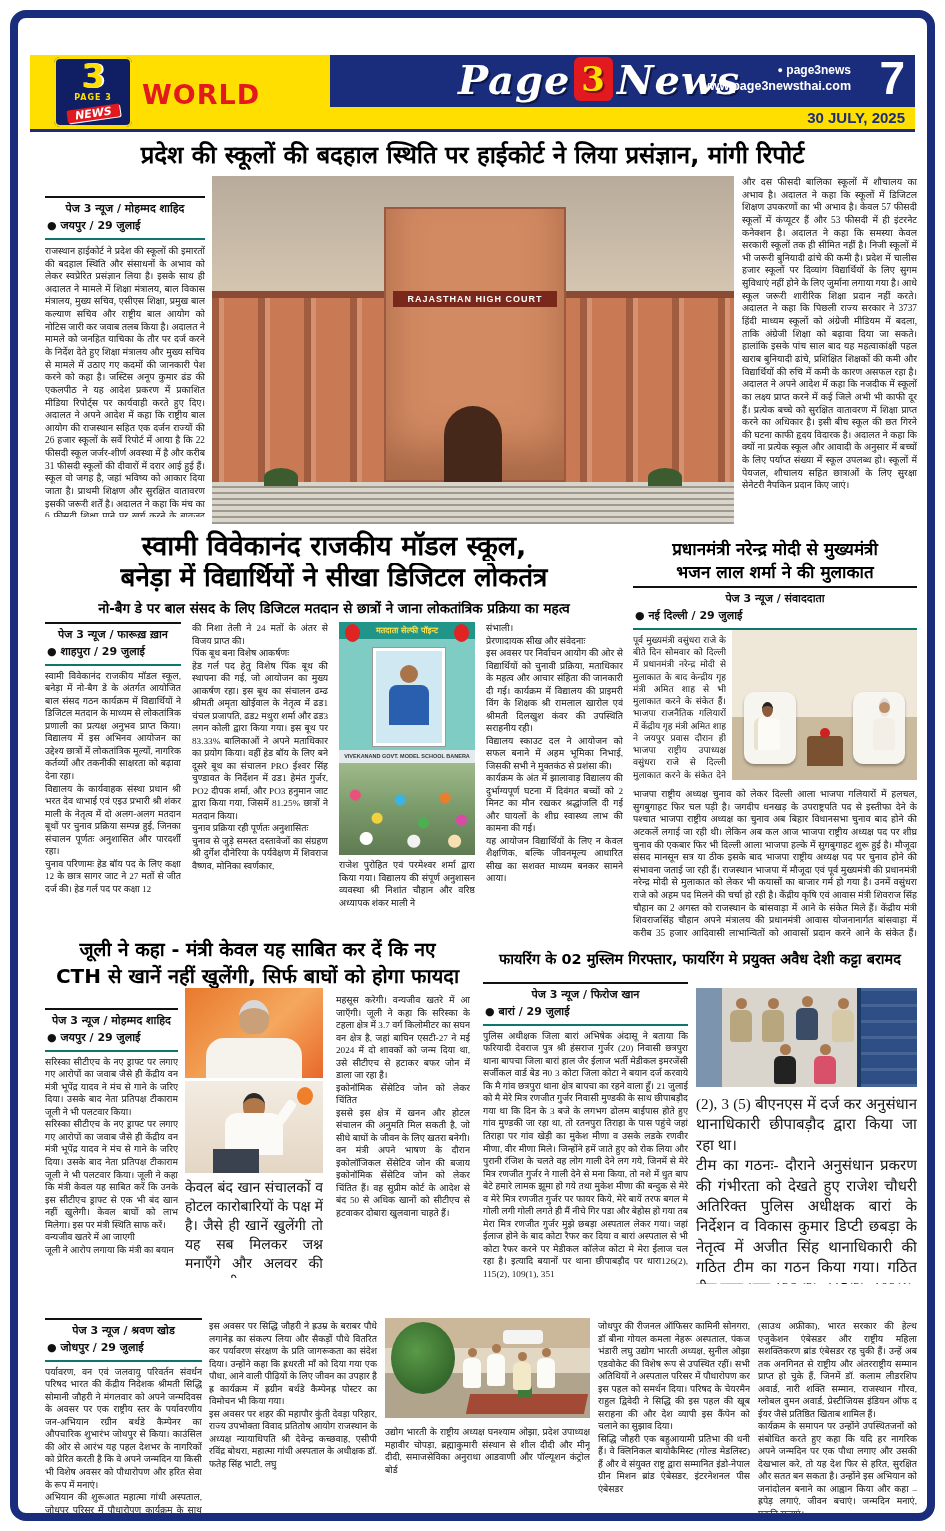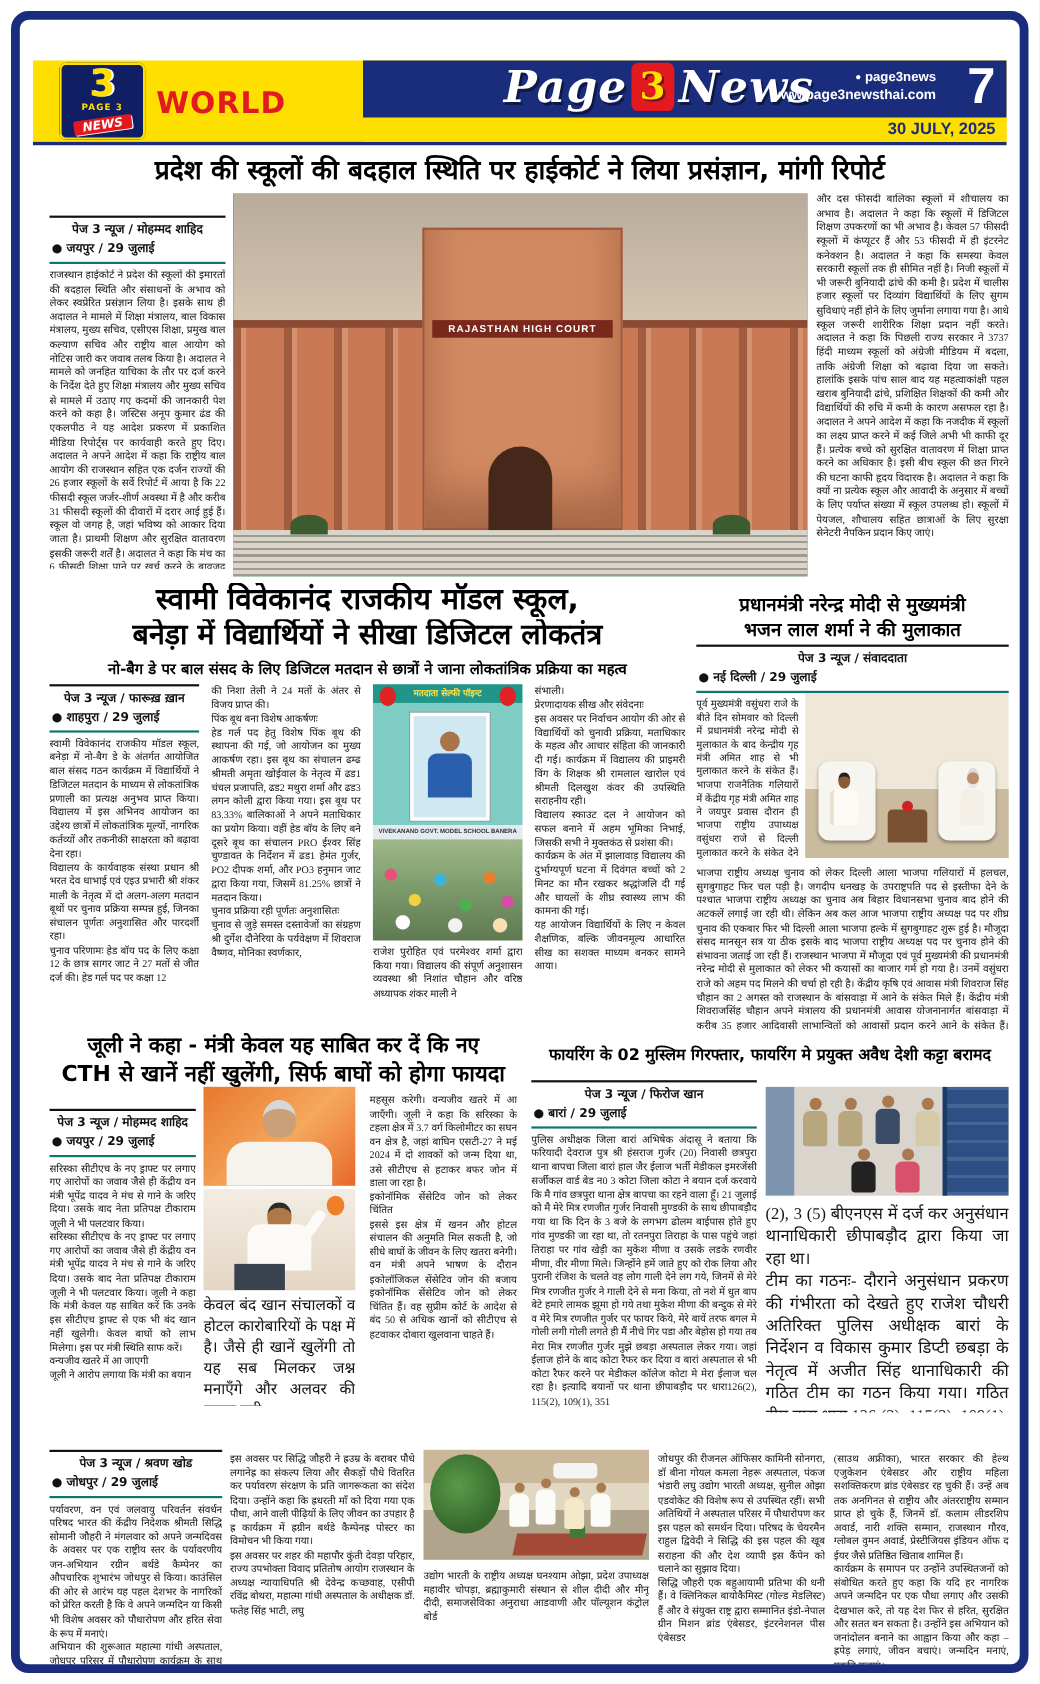--- a/index.html
+++ b/index.html
@@ -37,21 +37,21 @@
   
   .hl{font-weight:bold;color:#000;text-align:center;white-space:nowrap;overflow:hidden;
       font-family:"DejaVu Sans","Liberation Sans",sans-serif;}
   .byline-box{border-top:2px solid #111;border-bottom:2px solid #0f766e;padding:3px 2px 4px;
       font-weight:bold;font-size:11px;line-height:1.45;font-family:"DejaVu Sans","Liberation Sans",sans-serif;}
   .byline-box .l1{text-align:center;display:block;}
   .byline-box .l2{display:block;margin-top:1px;}
   .body-text{font-size:9.5px;line-height:1.36;text-align:justify;white-space:pre-line;overflow:hidden;color:#141414;}
   .caption-text{font-size:9.5px;line-height:1.36;text-align:justify;white-space:pre-line;overflow:hidden;}
   
-  .photo{position:absolute;overflow:hidden;background:#15803d;}
+  .photo{position:absolute;overflow:hidden;background:#22c55e;}
   .court-bld{position:absolute;left:0;right:0;top:33%;bottom:12%;background:#c97a55;border-top:7px solid #8a4a34;
      background-image:repeating-linear-gradient(90deg,rgba(70,25,12,.30) 0 7px,rgba(255,230,210,.22) 7px 12px,rgba(0,0,0,0) 12px 46px);}
   .court-tower{position:absolute;left:33%;width:34%;top:9%;bottom:12%;background:#d28a62;border:2px solid #9c5940;
      box-shadow:inset 0 -30px 40px rgba(90,40,20,.35);}
   .court-sign{position:absolute;left:4%;right:4%;top:30%;background:#7a271c;color:#fff;text-align:center;
      font-family:"Liberation Sans","DejaVu Sans",sans-serif;font-weight:bold;font-size:9px;letter-spacing:1px;padding:3px 0;}
   .court-arch{position:absolute;left:50%;transform:translateX(-50%);bottom:12%;width:58px;height:76px;
      background:#46281a;border-radius:29px 29px 0 0;}
   .court-steps{position:absolute;left:0;right:0;bottom:0;height:12%;
      background:repeating-linear-gradient(180deg,#d9d5cb 0 4px,#9e9a90 4px 6px);}

